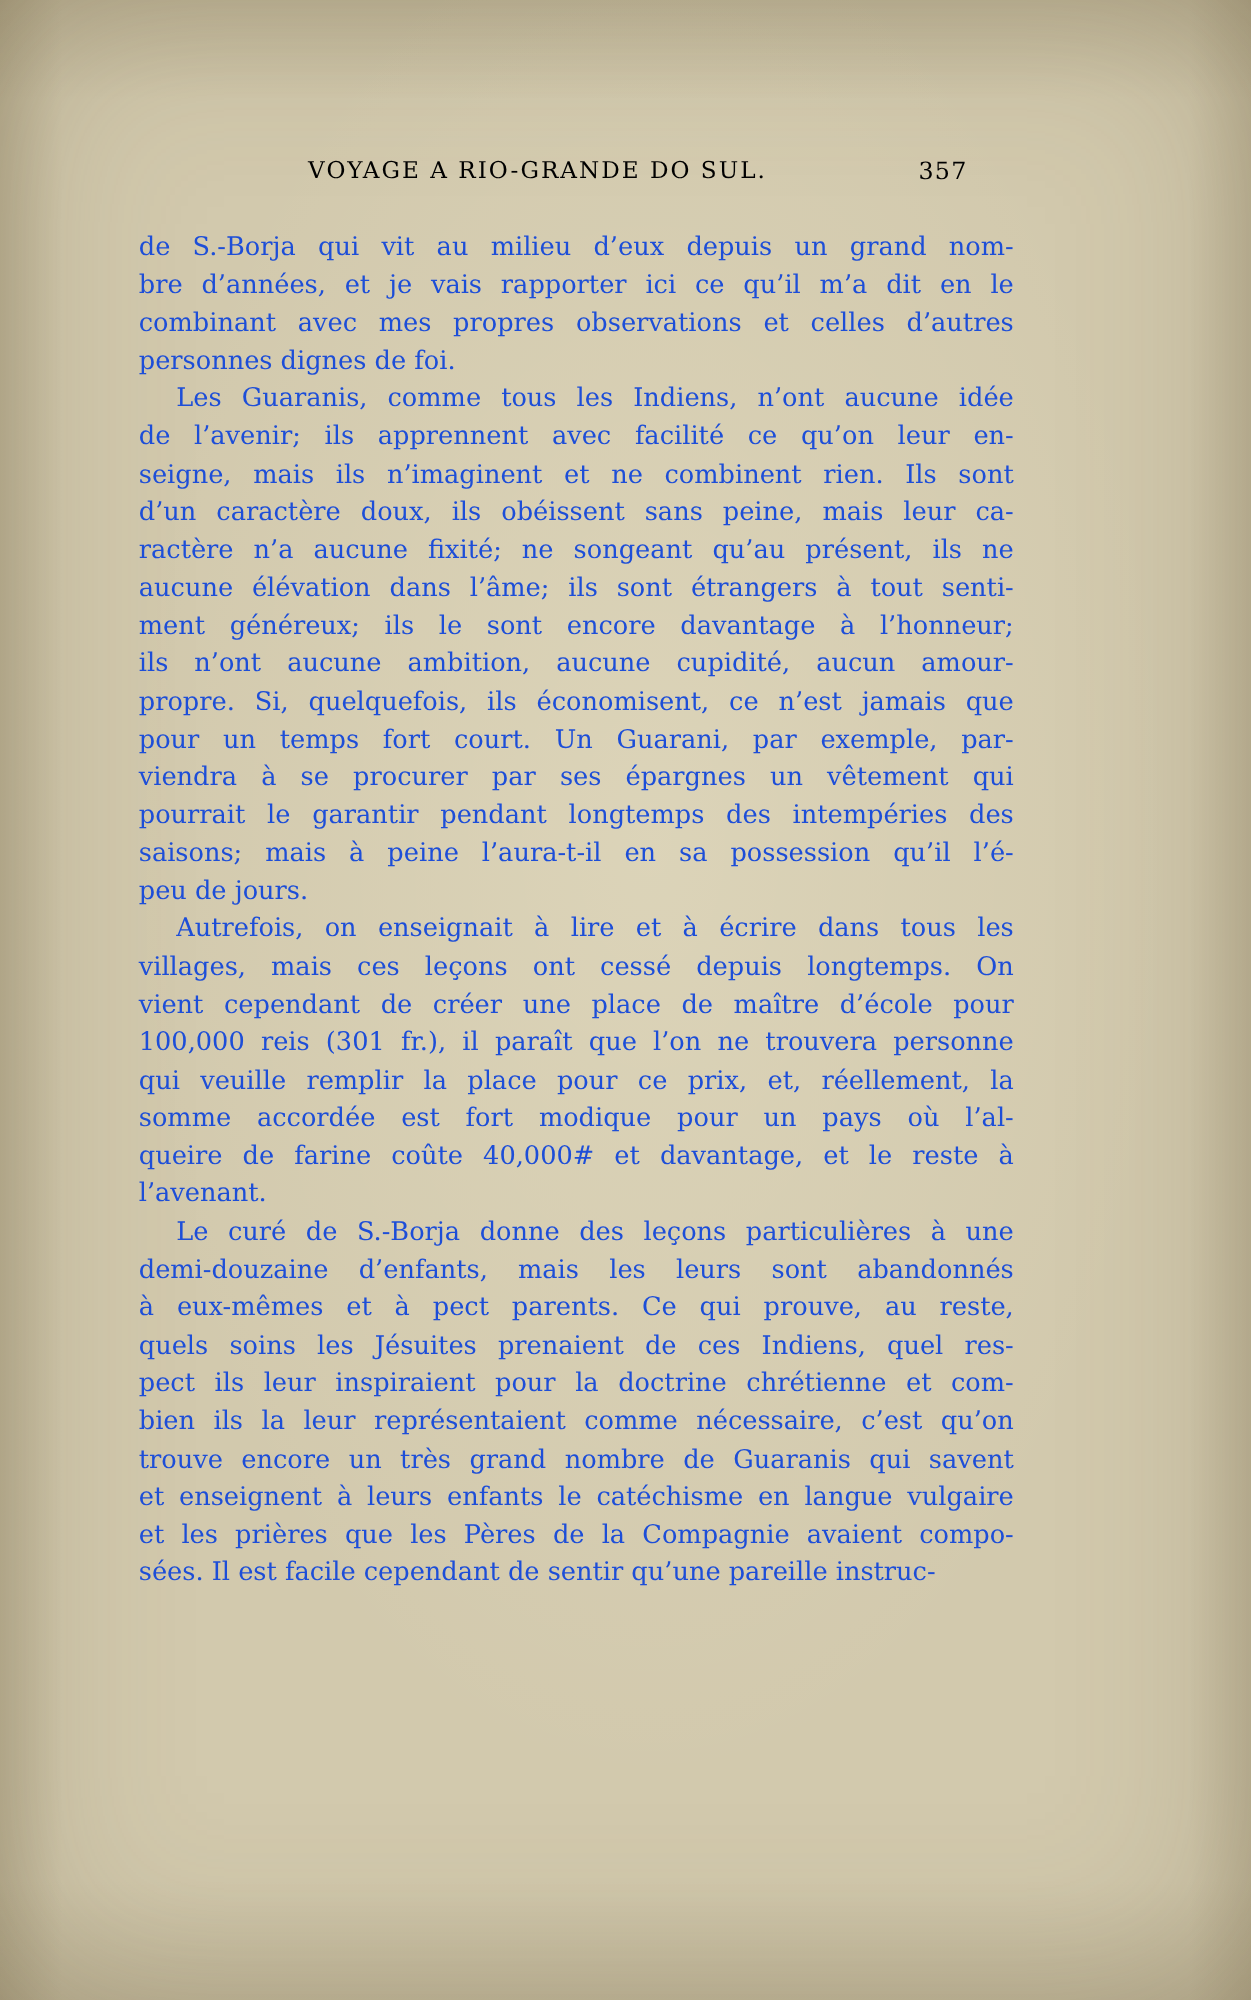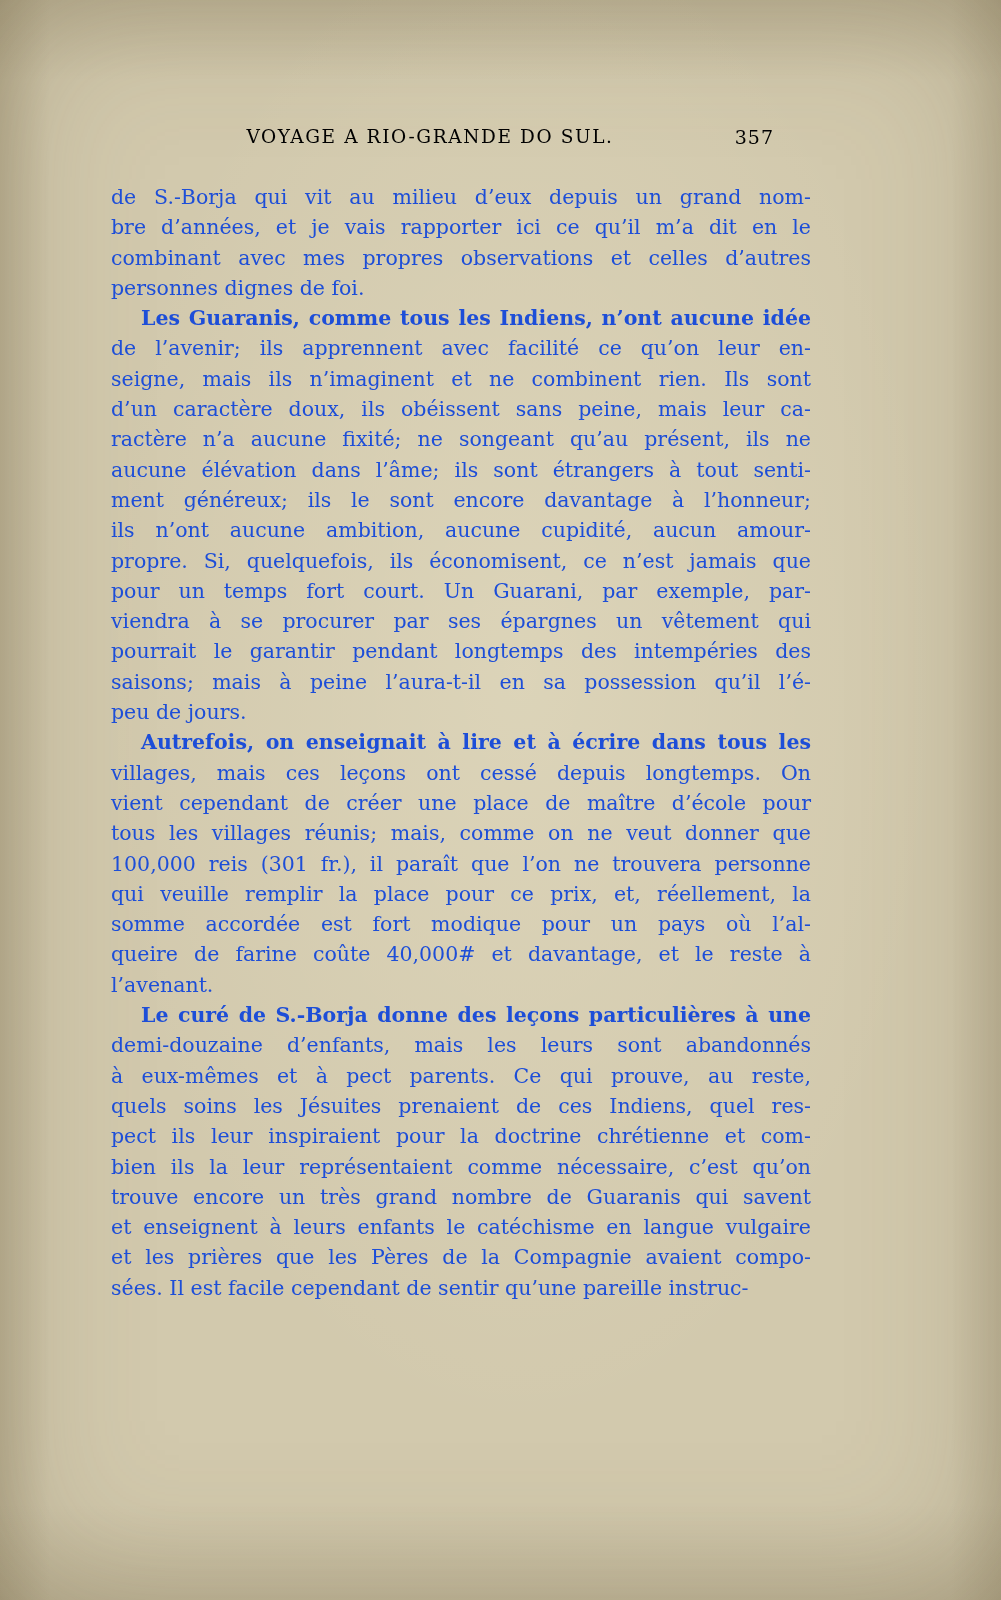--- a/index.html
+++ b/index.html
@@ -64,21 +64,20 @@
   }
   .line {
     text-align: justify;
     text-align-last: justify;
   }
   .line.last {
     text-align-last: left;
   }
   .para.indent .line:first-child {
     text-indent: 30px;
-    font-weight: bold;
   }
 </style>
 </head>
 <body>
 
 <div class="paper"></div>
 
 <div class="header">
   <div class="header-title">VOYAGE A RIO-GRANDE DO SUL.</div>
   <div class="page-number">357</div>
@@ -104,21 +103,20 @@
       <div class="line">pour un temps fort court. Un Guarani, par exemple, par-</div>
       <div class="line">viendra à se procurer par ses épargnes un vêtement qui</div>
       <div class="line">pourrait le garantir pendant longtemps des intempéries des</div>
       <div class="line">saisons; mais à peine l’aura-t-il en sa possession qu’il l’é-</div>
       <div class="line last">peu de jours.</div>
     </div>
     <div class="para indent">
       <div class="line">Autrefois, on enseignait à lire et à écrire dans tous les</div>
       <div class="line">villages, mais ces leçons ont cessé depuis longtemps. On</div>
       <div class="line">vient cependant de créer une place de maître d’école pour</div>
-      <div class="line">tous les villages réunis; mais, comme on ne veut donner que</div>
       <div class="line">100,000 reis (301 fr.), il paraît que l’on ne trouvera personne</div>
       <div class="line">qui veuille remplir la place pour ce prix, et, réellement, la</div>
       <div class="line">somme accordée est fort modique pour un pays où l’al-</div>
       <div class="line">queire de farine coûte 40,000# et davantage, et le reste à</div>
       <div class="line last">l’avenant.</div>
     </div>
     <div class="para indent">
       <div class="line">Le curé de S.-Borja donne des leçons particulières à une</div>
       <div class="line">demi-douzaine d’enfants, mais les leurs sont abandonnés</div>
       <div class="line">à eux-mêmes et à pect parents. Ce qui prouve, au reste,</div>

